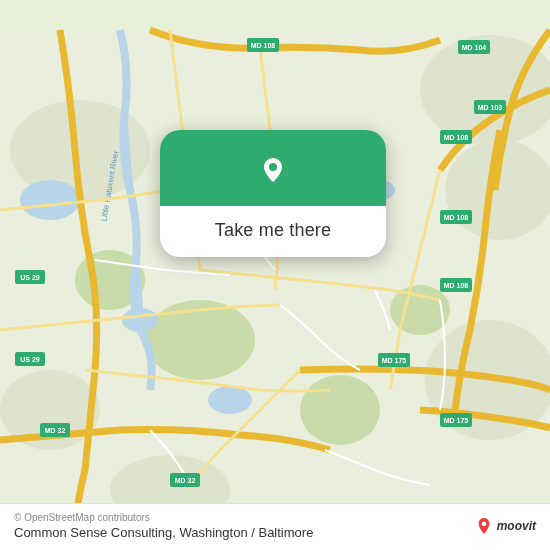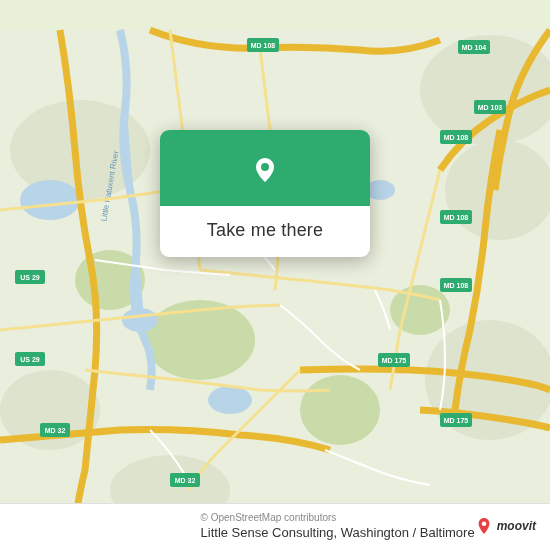--- a/index.html
+++ b/index.html
@@ -26,23 +26,23 @@
       inset: 0;
       width: 100%;
       height: 100%;
     }
 
     
     .popup-card {
       position: absolute;
       top: 130px;
       left: 160px;
-      width: 210px;
+      width: 226px;
       background: white;
-      border-radius: 9px;
+      border-radius: 20px;
       box-shadow: 0 4px 18px rgba(0,0,0,0.28);
       display: flex;
       flex-direction: column;
       align-items: center;
       overflow: hidden;
       z-index: 10;
     }
 
     .popup-green-top {
       background: #2eab6e;
@@ -71,21 +71,21 @@
     
     .bottom-bar {
       position: absolute;
       bottom: 0;
       left: 0;
       width: 550px;
       background: white;
       padding: 8px 14px 10px 14px;
       display: flex;
       align-items: center;
-      justify-content: flex-end;
+      justify-content: space-between;
       border-top: 1px solid #e0e0e0;
       z-index: 10;
     }
 
     .bottom-left {
       display: flex;
       flex-direction: column;
     }
 
     .attribution {
@@ -235,21 +235,21 @@
         <path d="M22 10 C17 10 13 14 13 19 C13 26 22 34 22 34 C22 34 31 26 31 19 C31 14 27 10 22 10 Z" fill="white"></path>
         <circle cx="22" cy="19" r="4" fill="#2eab6e"></circle>
       </svg>
     </div>
     <div class="popup-label">Take me there</div>
   </div>
 
   <div class="bottom-bar">
     <div class="bottom-left">
       <span class="attribution">© OpenStreetMap contributors</span>
-      <span class="bottom-title">Little Sense Consulting, Washington / Baltimore</span>
+      <span class="bottom-title">Common Sense Consulting, Washington / Baltimore</span>
     </div>
     <div class="moovit-logo">
 
       <svg class="moovit-pin" viewBox="0 0 20 20" xmlns="http://www.w3.org/2000/svg">
         <path d="M10 1 C6.5 1 4 4 4 7.5 C4 12 10 19 10 19 C10 19 16 12 16 7.5 C16 4 13.5 1 10 1 Z" fill="#e84040"></path>
         <circle cx="10" cy="7.5" r="2.5" fill="white"></circle>
       </svg>
       <span class="moovit-text">moovit</span>
     </div>
   </div>

